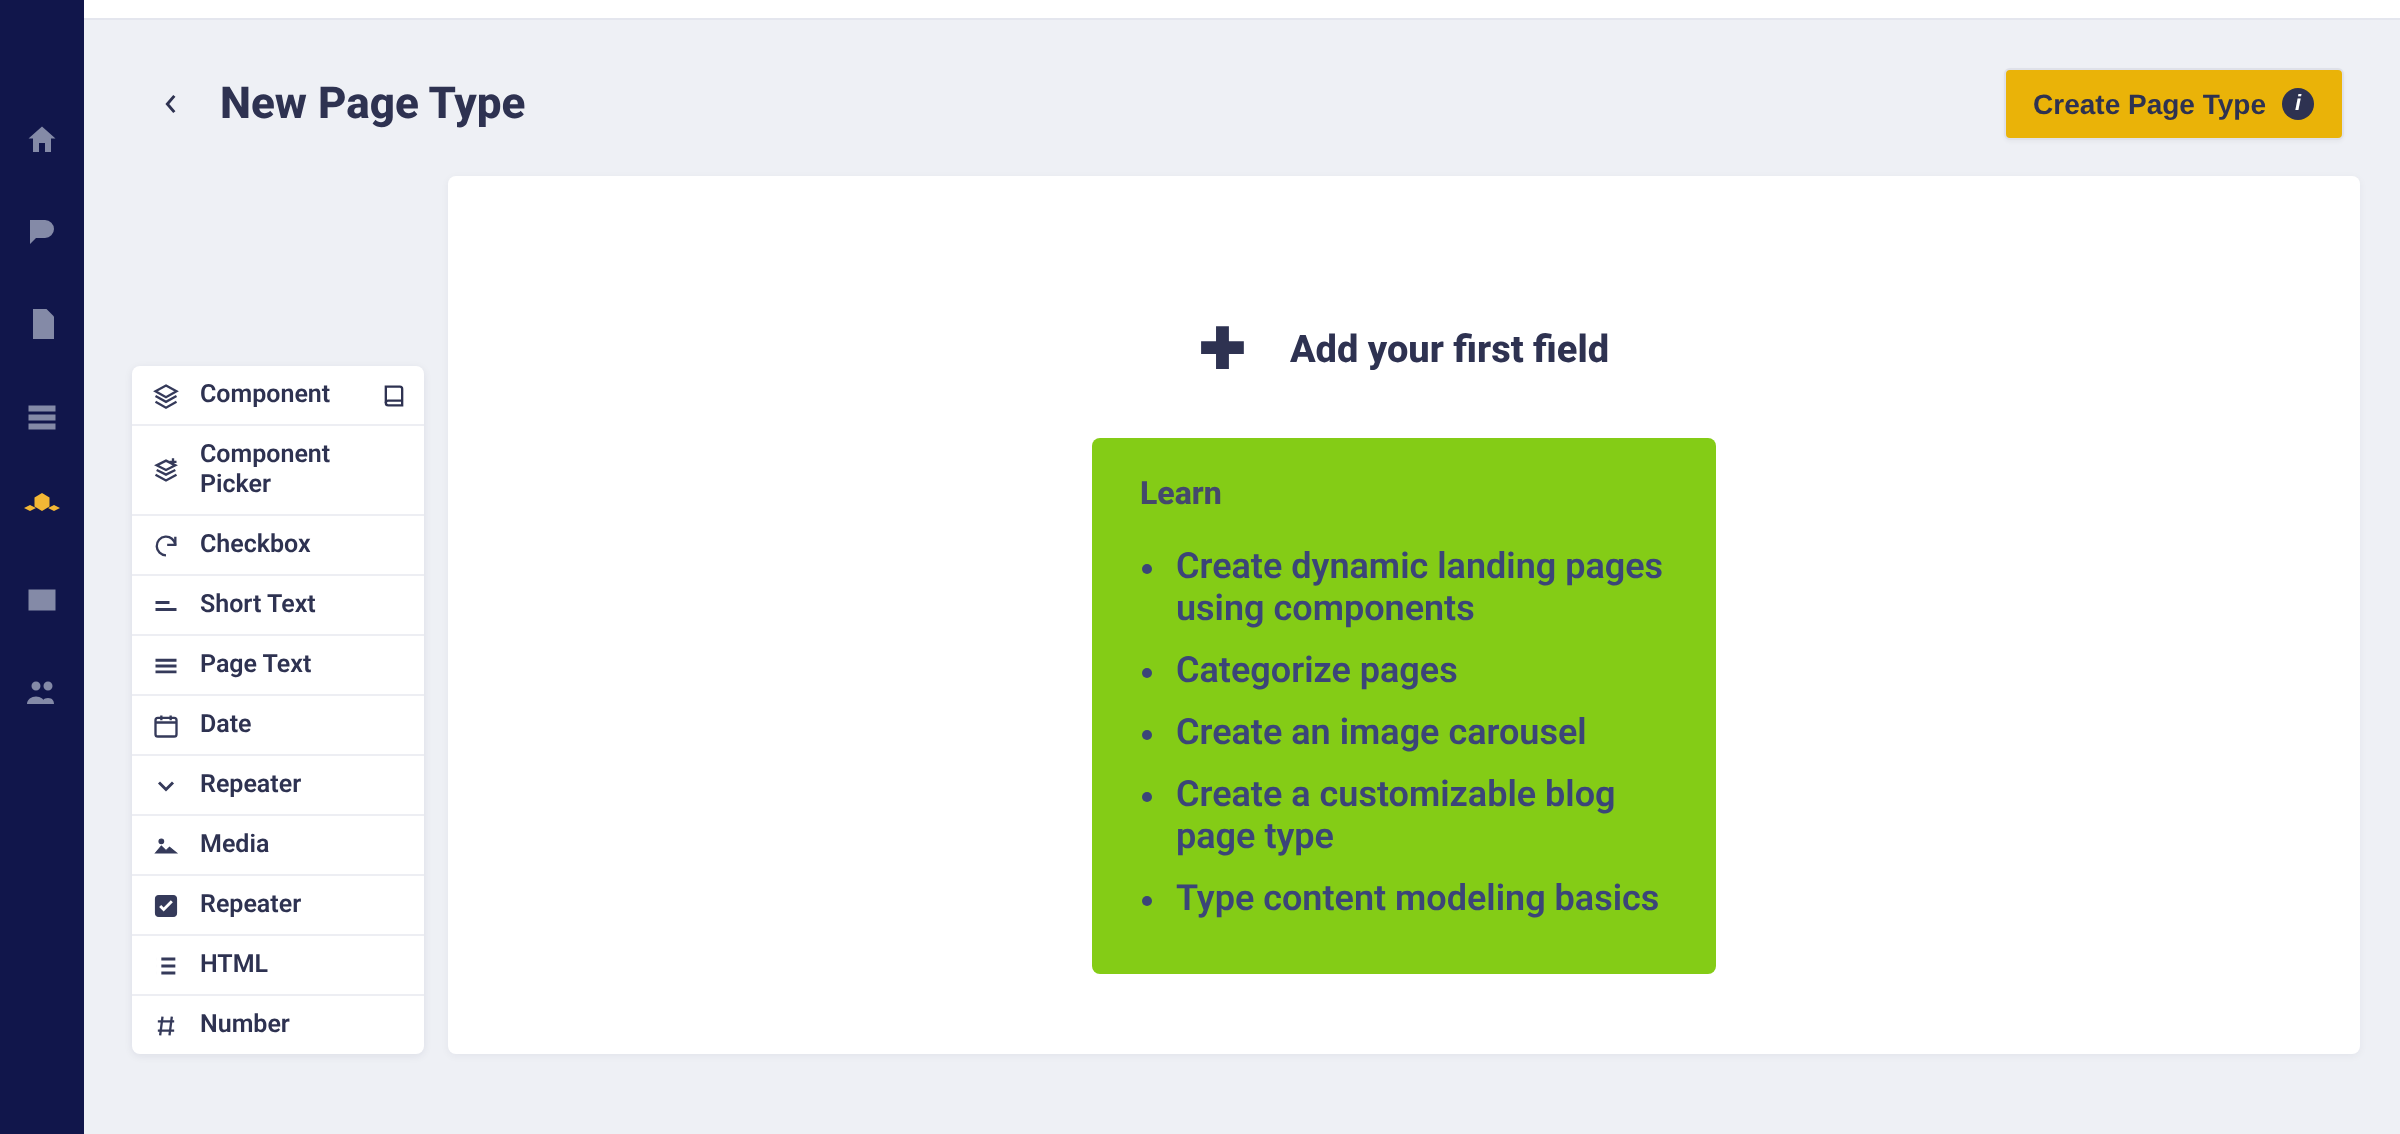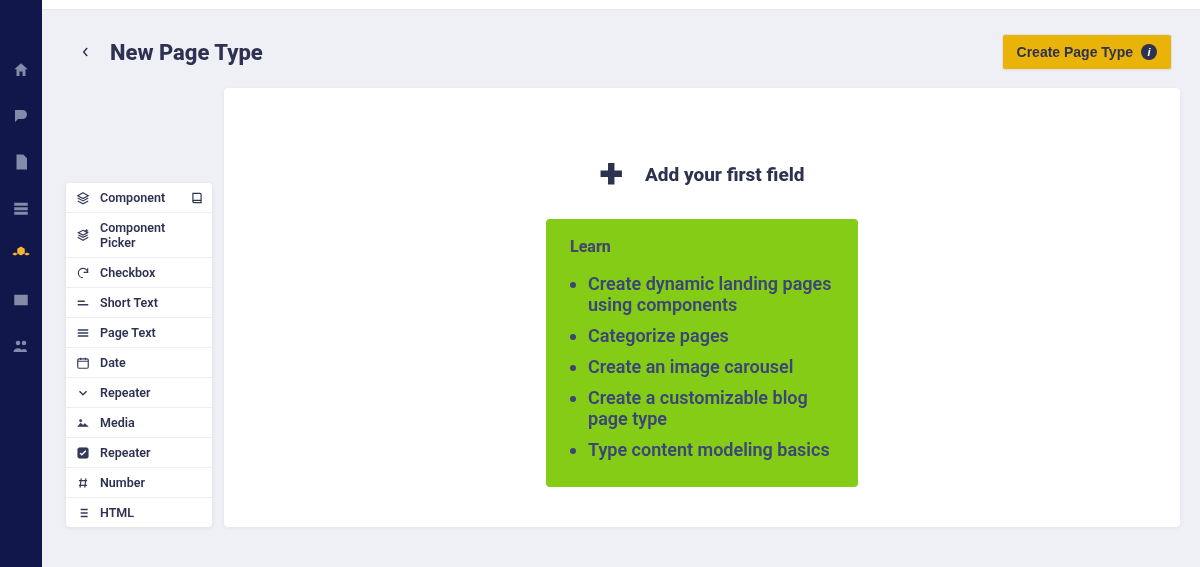--- a/index.html
+++ b/index.html
@@ -239,32 +239,32 @@
               <svg viewBox="0 0 24 24">
                 <rect x="3" y="3" width="18" height="18" rx="3"></rect>
                 <path d="M7 12l3 3 7-7" fill="none" stroke="#fff" stroke-width="2.5"></path>
               </svg>
             </span>
             <span>Repeater</span>
           </div>
           <div class="palette-item">
             <span class="picon">
               <svg viewBox="0 0 24 24">
+                <path d="M8 6h12M8 12h12M8 18h12M4 6h.01M4 12h.01M4 18h.01" stroke="currentColor" stroke-width="2.5"></path>
+              </svg>
+            </span>
+            <span>HTML</span>
+          </div>
+          <div class="palette-item">
+            <span class="picon">
+              <svg viewBox="0 0 24 24">
                 <path d="M5 8h14M5 16h14M9 4l-2 16M17 4l-2 16" stroke="currentColor" stroke-width="2" fill="none"></path>
               </svg>
             </span>
             <span>Number</span>
-          </div>
-          <div class="palette-item">
-            <span class="picon">
-              <svg viewBox="0 0 24 24">
-                <path d="M8 6h12M8 12h12M8 18h12M4 6h.01M4 12h.01M4 18h.01" stroke="currentColor" stroke-width="2.5"></path>
-              </svg>
-            </span>
-            <span>HTML</span>
           </div>
         </div>
 
       <div class="workspace">
         <div class="add-first">
           <span class="plus">✚</span>
           <span>Add your first field</span>
         </div>
         <div class="learn-box">
           <div class="learn-title">Learn</div>

